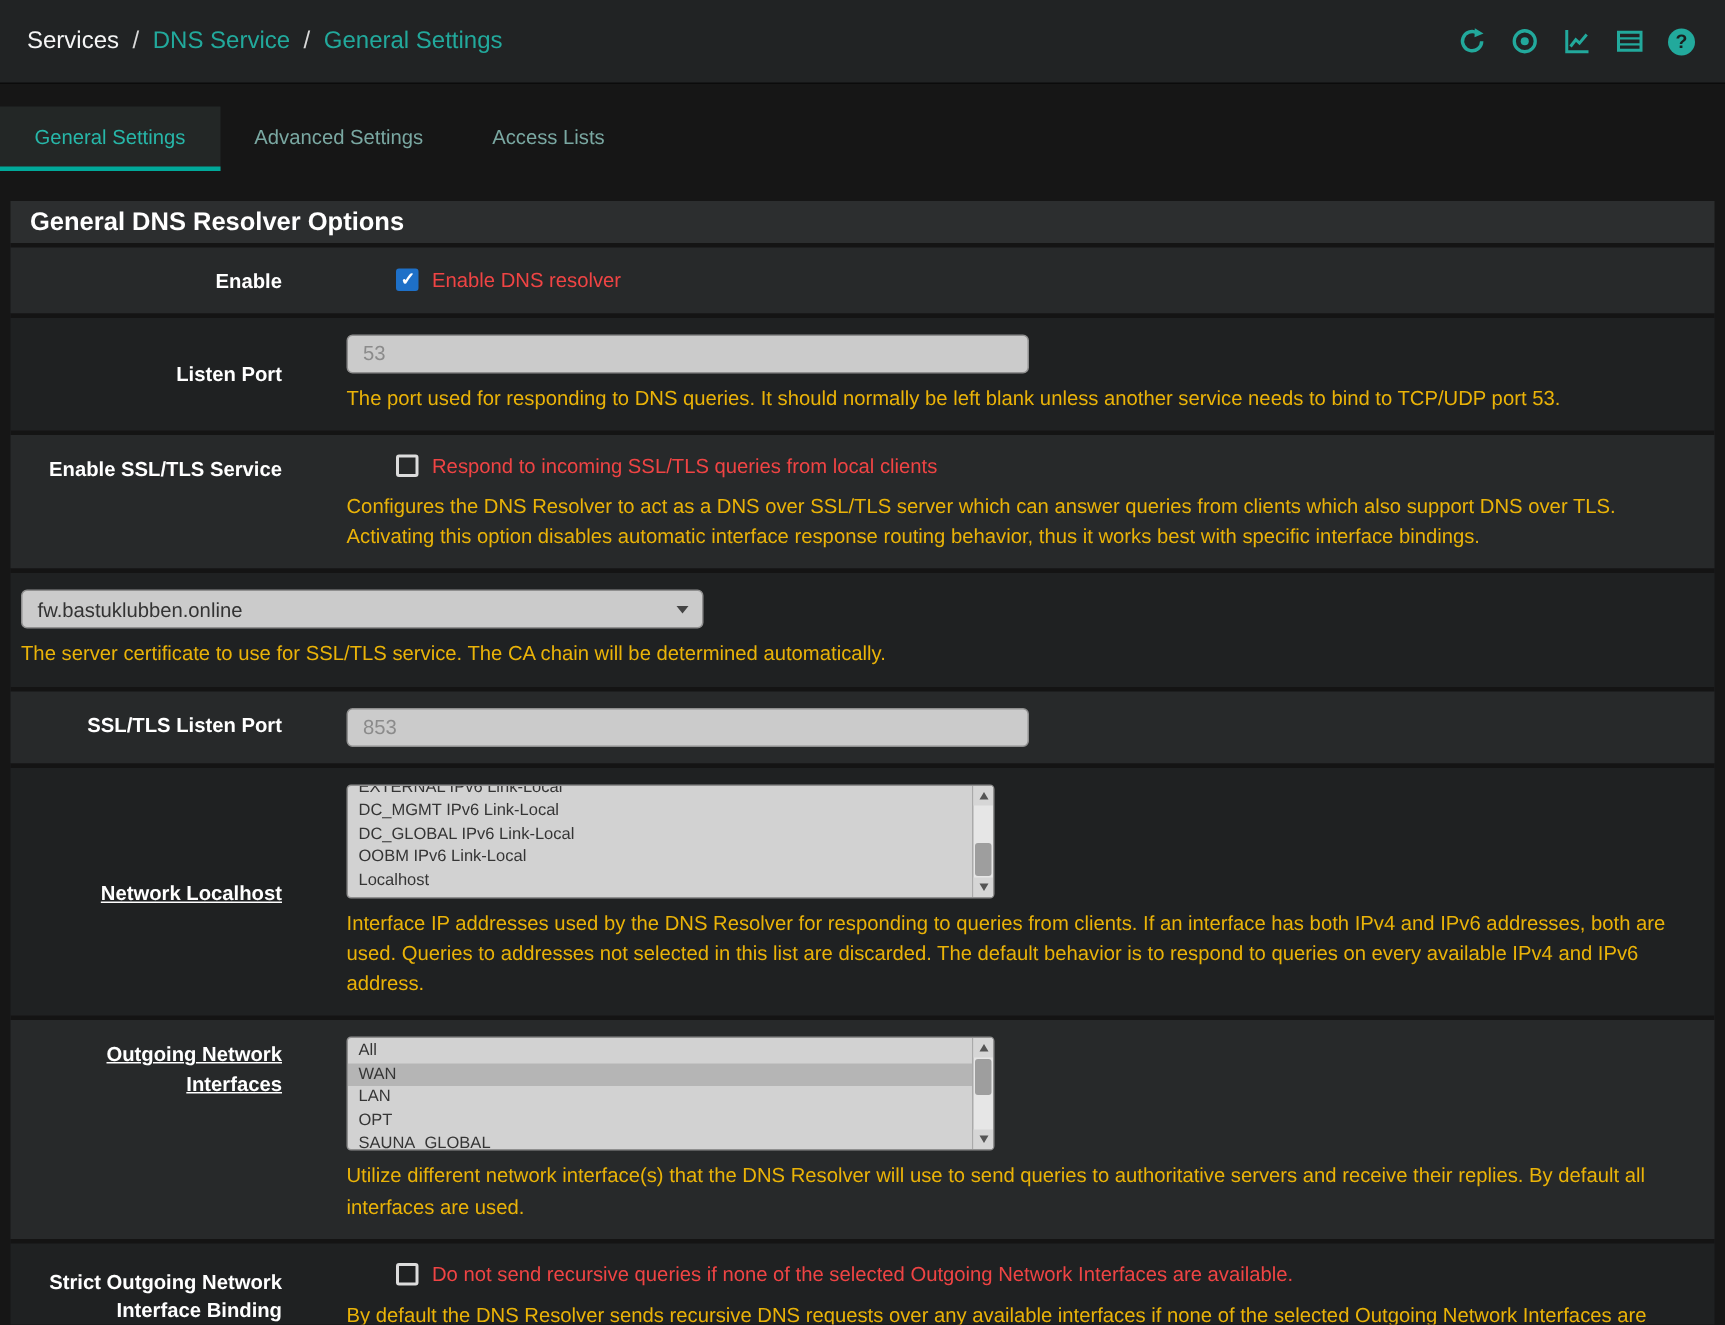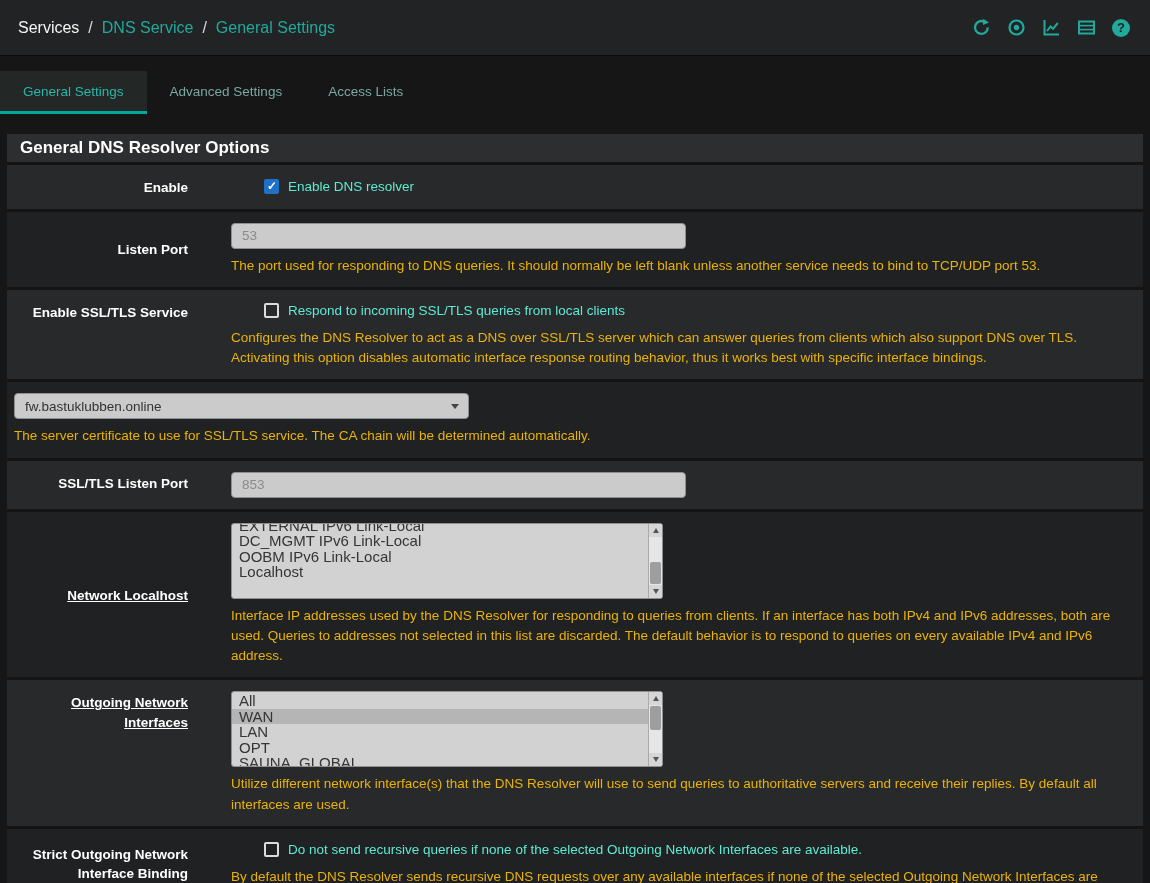--- a/index.html
+++ b/index.html
@@ -41,21 +41,21 @@
   .row { display:flex; border-top:3px solid #141414;gap:22px; }
   .row.odd  { background:#27292a; }
   .row.even { background:#1f2122;align-items:center; }
   .cell-label {
     flex:0 0 195px; width:195px; text-align:right;
     padding:13px 14px 11px 6px; font-weight:bold; color:#ffffff; line-height:1.45;
   }
   .cell-label .lbl-link { text-decoration:underline; cursor:pointer; color:#ffffff; }
   .cell-content { flex:1; padding:11px 16px 11px 7px; min-width:0; }
   
-  .checkline { display:flex; align-items:center; gap:9px; color:#5eead4; cursor:pointer; height:20px;padding-left:33px; }
+  .checkline { display:flex; align-items:center; gap:9px; color:#ef4444; cursor:pointer; height:20px;padding-left:33px; }
   .cb { width:15px; height:15px; flex:0 0 15px; border:2px solid #dcdcdc; border-radius:2px; background:transparent; position:relative; }
   .cb.checked { border-color:var(--checkbox-checked); background:var(--checkbox-checked); }
   .cb.checked::after { content:"✓"; position:absolute; left:1px; top:-2px; color:#fff; font-size:12px; font-weight:bold; }
   
   .text-input {
     width:455px; height:26px; background:#cbcbcb; border:1px solid #8f8f8f;
     border-radius:4px; padding:0 10px; font-size:13.5px; color:#333;
     font-family:"Liberation Sans", sans-serif; outline:none;
   }
   .text-input::placeholder { color:#8b8b8b; }
@@ -65,21 +65,21 @@
     border-radius:4px; color:#333; cursor:pointer;
     display:flex; align-items:center; justify-content:space-between; padding:0 9px 0 10px;
   }
   .caret { width:0; height:0; border-left:4.5px solid transparent; border-right:4.5px solid transparent; border-top:5.5px solid #444; }
   
   .listbox {
     width:432px; height:76px; background:#d2d2d2; border:1px solid #8f8f8f;
     border-radius:3px; display:flex; overflow:hidden;
   }
   .opts { flex:1; overflow:hidden; padding-top:1px; }
-  .opt { line-height:15.5px; font-size:15px; color:#353535; padding:0 7px; white-space:nowrap; cursor:default; }
+  .opt { line-height:15.5px; font-size:11px; color:#353535; padding:0 7px; white-space:nowrap; cursor:default; }
   .opt.selected { background:#b5b5b5; }
   .opt.clip-top { margin-top:-7px; }
   .sbar { flex:0 0 14px; width:14px; background:#e6e6e6; border-left:1px solid #aaa; display:flex; flex-direction:column; }
   .sb-btn { height:13px; background:#d6d6d6; display:flex; align-items:center; justify-content:center; cursor:pointer; }
   .sb-btn::before { content:""; border-left:3.5px solid transparent; border-right:3.5px solid transparent; }
   .sb-btn.up::before { border-bottom:5px solid #555; }
   .sb-btn.down::before { border-top:5px solid #555; }
   .sb-track { flex:1; position:relative; }
   .sb-thumb { position:absolute; left:1px; right:1px; background:#9e9e9e; border-radius:2px; cursor:pointer; }
   .sb-thumb.at-bottom { bottom:1px; height:22px; }
@@ -190,20 +190,21 @@
 
   <div class="row even">
     <div class="cell-label">
       <span class="lbl-link">Network Localhost</span>
     </div>
     <div class="cell-content">
       <div class="listbox">
         <div class="opts">
           <div class="opt clip-top">EXTERNAL IPv6 Link-Local</div>
           <div class="opt">DC_MGMT IPv6 Link-Local</div>
+          <div class="opt">DC_GLOBAL IPv6 Link-Local</div>
           <div class="opt">OOBM IPv6 Link-Local</div>
           <div class="opt">Localhost</div>
         </div>
         <div class="sbar">
           <div class="sb-btn up"></div>
           <div class="sb-track">
             <div class="sb-thumb at-bottom"></div>
           </div>
           <div class="sb-btn down"></div>
         </div>

